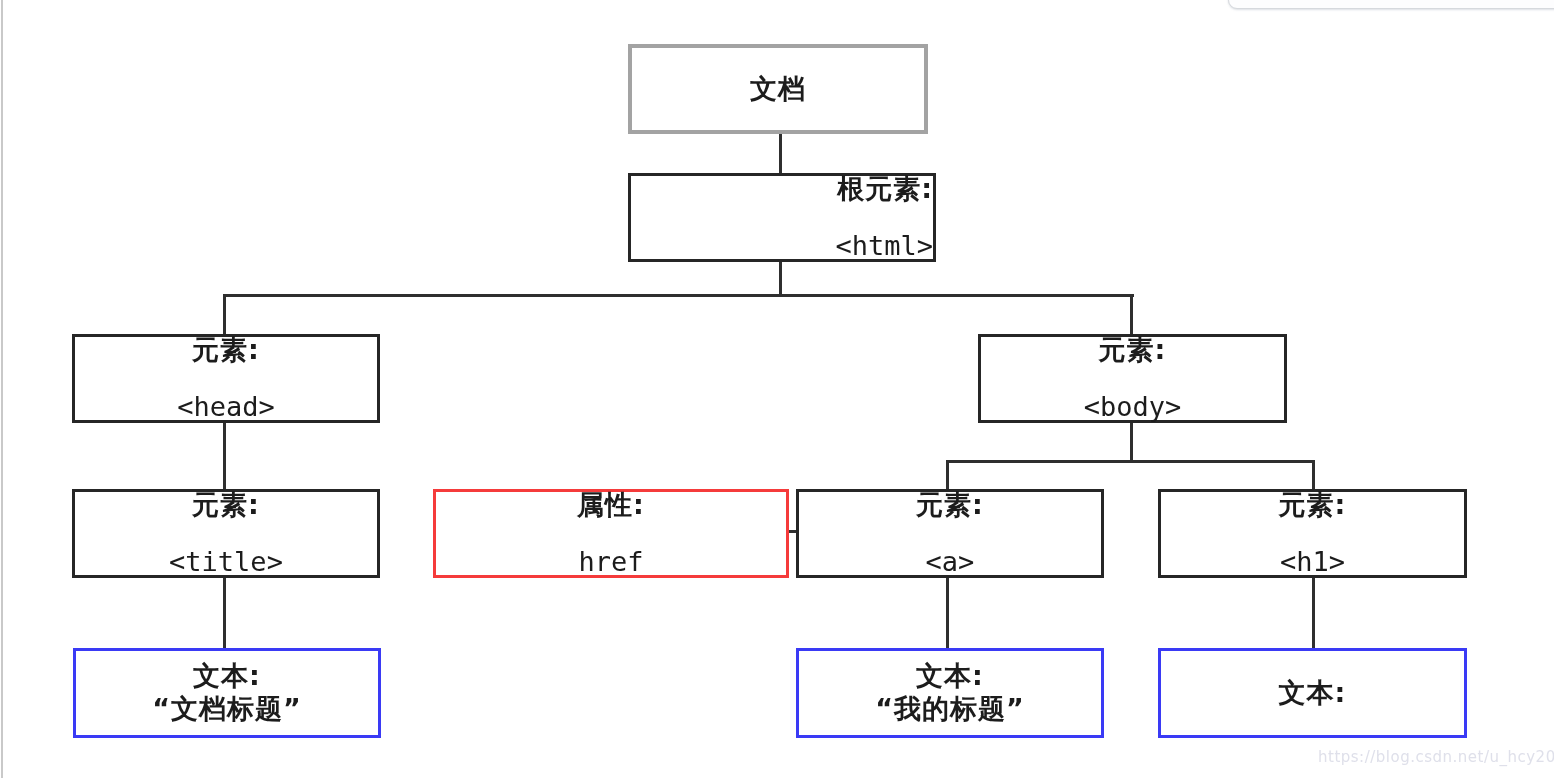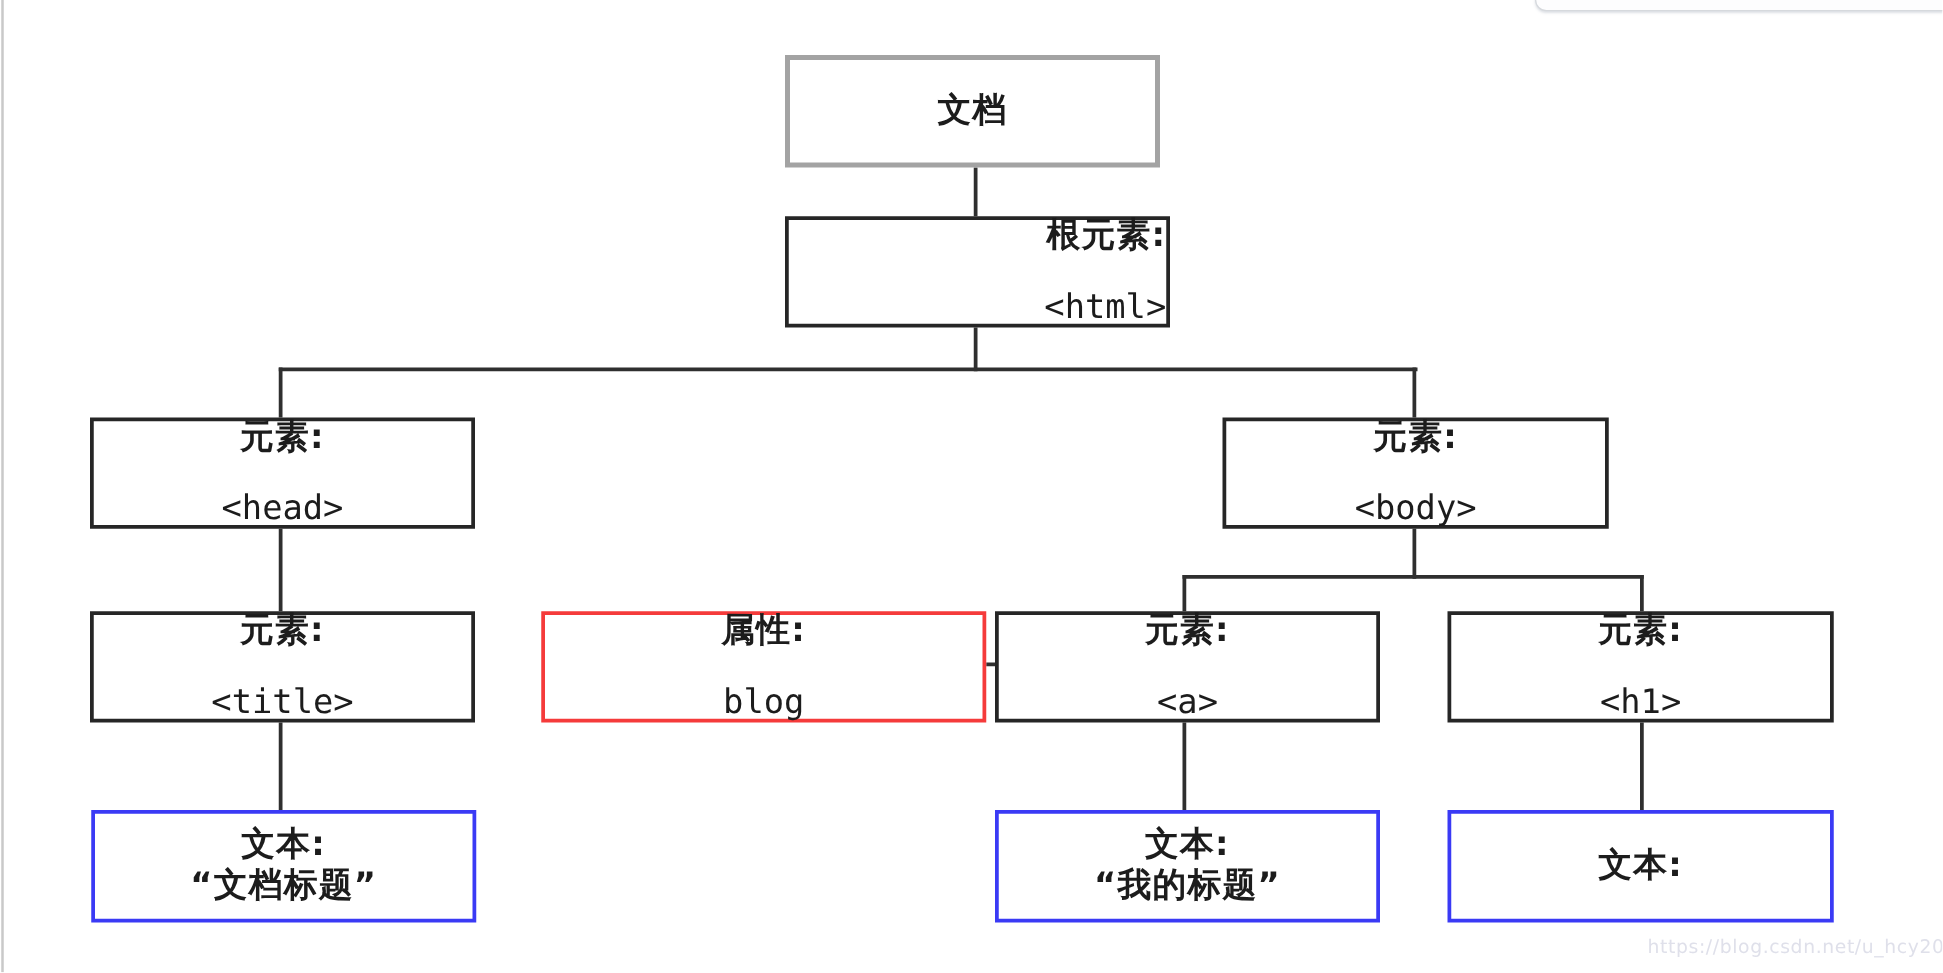--- a/index.html
+++ b/index.html
@@ -125,21 +125,21 @@
     <div class="val">&lt;body&gt;</div>
   </div>
 
   <div class="node n-element" style="left:72px; top:489px; width:308px; height:89px;">
     <div class="lbl">元素:</div>
     <div class="val">&lt;title&gt;</div>
   </div>
 
   <div class="node n-attribute" style="left:433px; top:489px; width:356px; height:89px;">
     <div class="lbl">属性:</div>
-    <div class="val">blog</div>
+    <div class="val">href</div>
   </div>
 
   <div class="node n-element" style="left:796px; top:489px; width:308px; height:89px;">
     <div class="lbl">元素:</div>
     <div class="val">&lt;a&gt;</div>
   </div>
 
   <div class="node n-element" style="left:1158px; top:489px; width:309px; height:89px;">
     <div class="lbl">元素:</div>
     <div class="val">&lt;h1&gt;</div>

